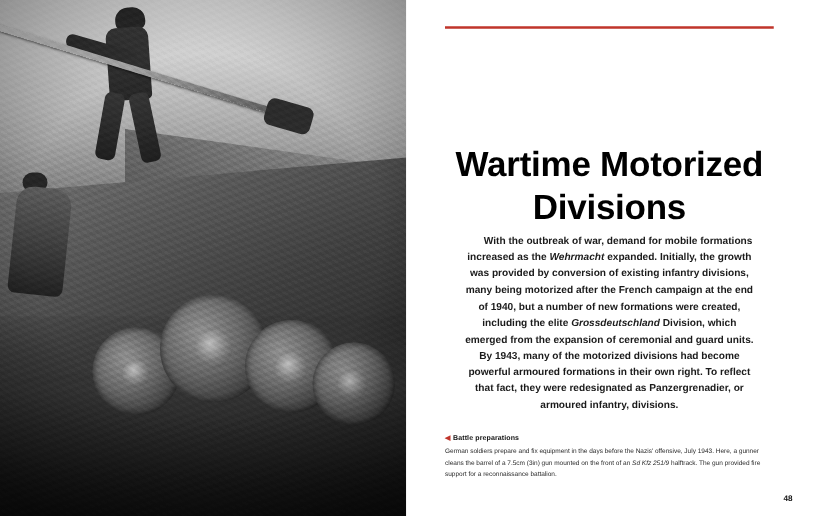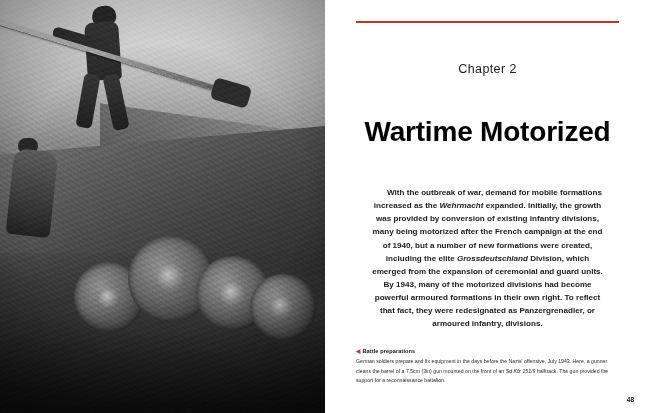--- a/index.html
+++ b/index.html
@@ -260,24 +260,24 @@
       <div class="fig2"></div>
 
       <div class="grain"></div>
       <div class="vignette"></div>
     </div>
   </div>
 
   <div class="text-page">
     <div class="rule"></div>
 
-    <div class="chapter-label">Chapter 2</div>
 
     <h1 class="chapter-title">
       <span>Wartime Motorized</span><br>
+      <span>Divisions</span>
     </h1>
 
     <p class="intro">
       <span class="indent"></span><span id="intro-rich"><span>With the outbreak of war, demand for mobile formations increased as the </span><em>Wehrmacht</em><span> expanded. Initially, the growth was provided by conversion of existing infantry divisions, many being motorized after the French campaign at the end of 1940, but a number of new formations were created, including the elite </span><em>Grossdeutschland</em><span> Division, which emerged from the expansion of ceremonial and guard units. By 1943, many of the motorized divisions had become powerful armoured formations in their own right. To reflect that fact, they were redesignated as Panzergrenadier, or armoured infantry, divisions.</span></span>
     </p>
 
     <div class="caption-block">
       <p class="caption-head">
         <span class="arrow">◀</span><span>Battle preparations</span>
       </p>

